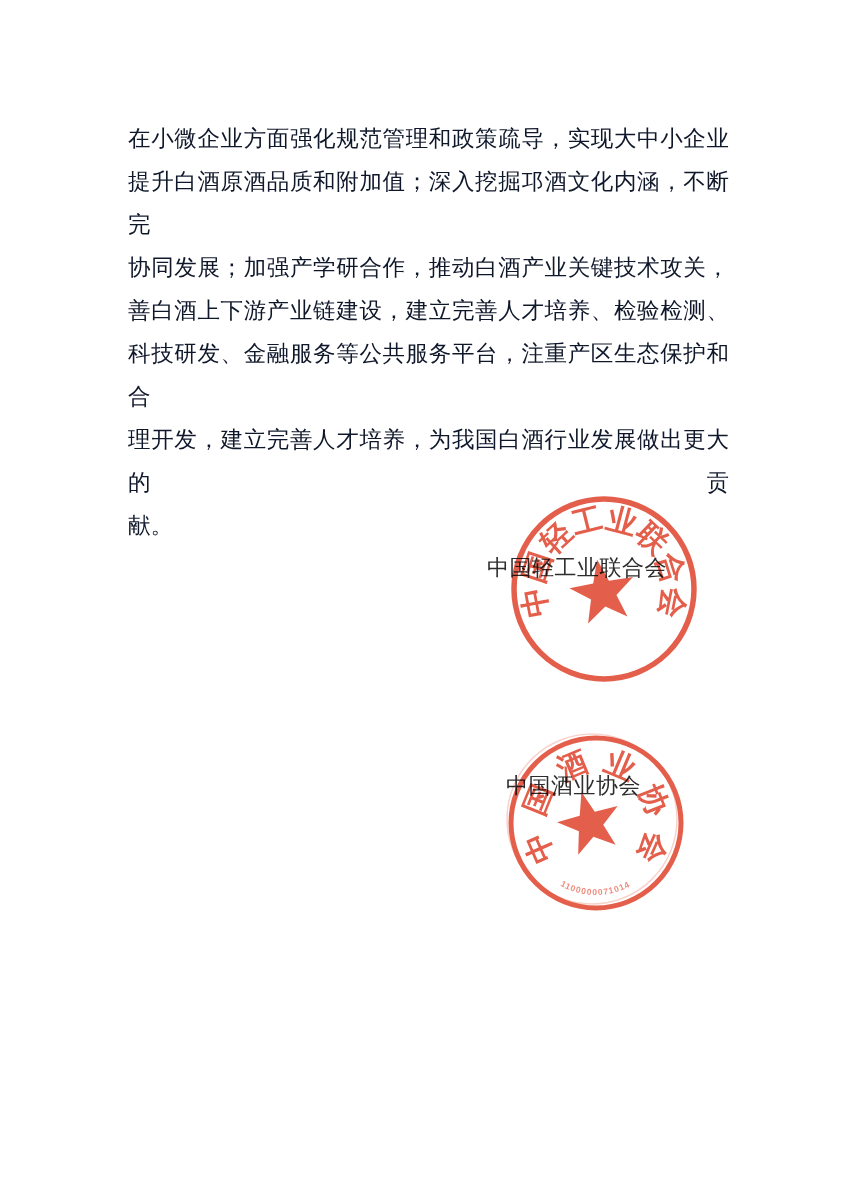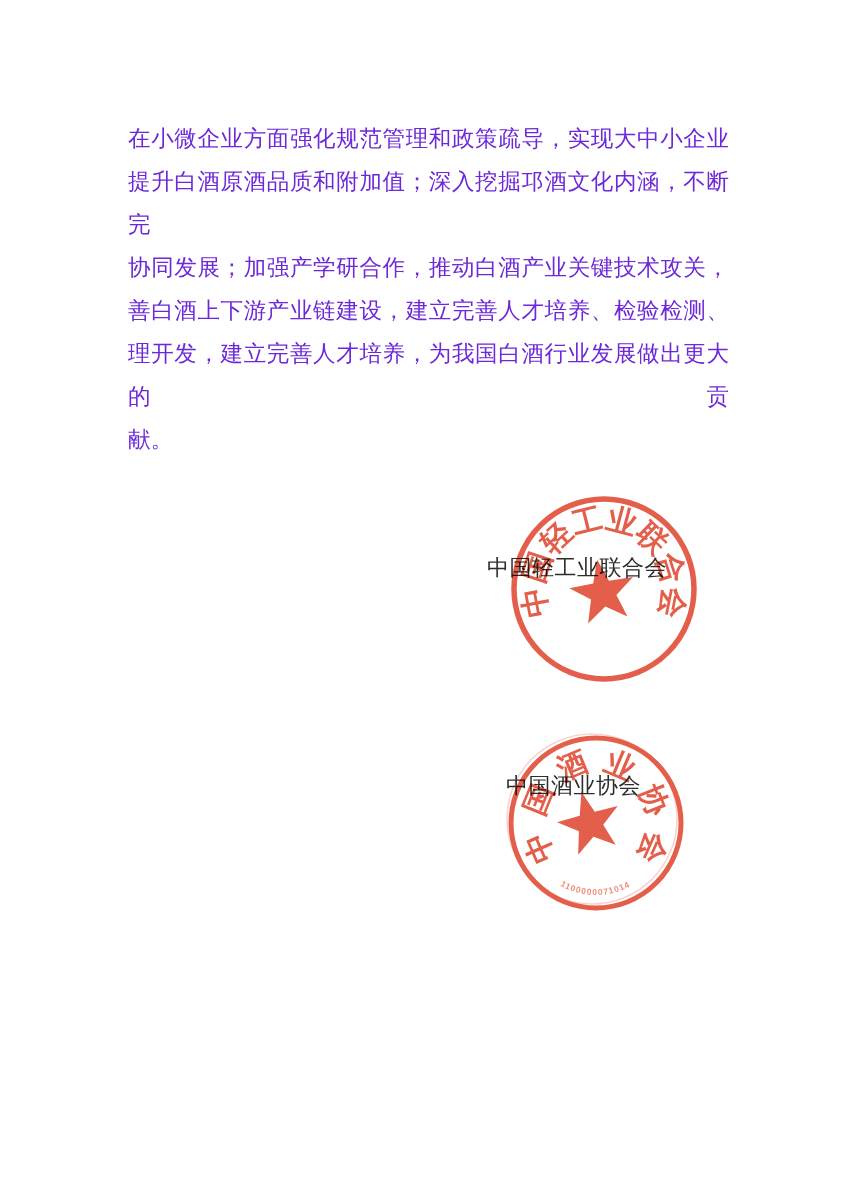--- a/index.html
+++ b/index.html
@@ -16,21 +16,21 @@
     font-family: "Liberation Serif", "DejaVu Serif", serif;
   }
   
   .body-text {
     position: absolute;
     left: 128px;
     top: 117px;
     width: 601px;
     font-size: 22.5px;
     line-height: 43px;
-    color: #6d28d9;
+    color: #0f172a;
     text-rendering: optimizeLegibility;
   }
   .body-text .line {
     white-space: nowrap;
   }
   .body-text .line.justify {
     white-space: normal;
     text-align: justify;
     text-align-last: justify;
     text-justify: inter-character;
@@ -69,20 +69,21 @@
 </head>
 <body>
 
 <div class="page">
 
   <div class="body-text">
     <div class="line justify">在小微企业方面强化规范管理和政策疏导，实现大中小企业</div>
     <div class="line justify">提升白酒原酒品质和附加值；深入挖掘邛酒文化内涵，不断完</div>
     <div class="line justify">协同发展；加强产学研合作，推动白酒产业关键技术攻关，</div>
     <div class="line justify">善白酒上下游产业链建设，建立完善人才培养、检验检测、</div>
+    <div class="line justify">科技研发、金融服务等公共服务平台，注重产区生态保护和合</div>
     <div class="line justify">理开发，建立完善人才培养，为我国白酒行业发展做出更大的贡</div>
     <div class="line">献。</div>
   </div>
 
   <svg class="stamp stamp1" width="210" height="210" viewBox="0 0 210 210">
     <circle cx="104" cy="104" r="90" fill="none" stroke-width="5.5" stroke="#e2513b"></circle>
     <path id="ring1path" d="M 49.6 129.4 A 60 60 0 1 1 158.4 129.4" fill="none"></path>
     <text class="ring-text" font-size="30" fill="#e2513b">
       <textPath href="#ring1path" textLength="241" lengthAdjust="spacing">中国轻工业联合会</textPath>
     </text>

